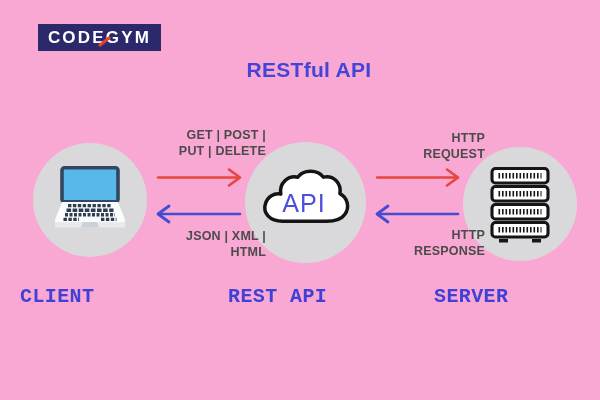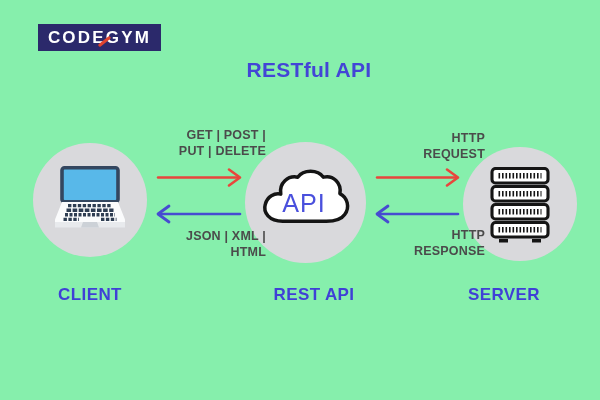--- a/index.html
+++ b/index.html
@@ -1,17 +1,17 @@
 <!DOCTYPE html>
 <html><head>
 <meta charset="utf-8">
 <style>
   html,body { margin:0; padding:0; background:#ffffff; }
   .canvas {
-    position:relative; width:600px; height:400px; background:#86efac;
+    position:relative; width:600px; height:400px; background:#f9a8d4;
     overflow:hidden; font-family:"Liberation Sans", sans-serif;
   }
   
   .logo {
     position:absolute; left:38px; top:24px; width:123px; height:27px;
     background:#2b296b; display:flex; align-items:center; justify-content:center;
   }
   .logo .logo-text {
     color:#ffffff; font-weight:bold; font-size:17px; letter-spacing:2.2px;
     line-height:1;
@@ -40,25 +40,25 @@
     position:absolute; width:140px; text-align:right; font-weight:bold;
     font-size:12.5px; line-height:1.27; color:#4b4b4b; white-space:pre-line;
     letter-spacing:0.2px;
   }
   .flow-label.methods  { left:126px; top:128px; }
   .flow-label.formats  { left:126px; top:229px; }
   .flow-label.request  { left:345px; top:131px; }
   .flow-label.response { left:345px; top:228px; }
   
   .node-label {
-    position:absolute; top:285px; width:140px; text-align:center;
-    font-weight:bold; font-size:17px; color:#3f40d6; letter-spacing:0.4px;
+    position:absolute; top:285px; width:140px; text-align:left;
+    font-weight:bold; font-size:20px; color:#3f40d6; letter-spacing:0.4px;font-family:Liberation Mono, monospace;
   }
   .node-label.client { left:20px; }
-  .node-label.rest   { left:244px; }
+  .node-label.rest   { left:228px; }
   .node-label.server { left:434px; }
   
   .arrows { position:absolute; left:0; top:0; pointer-events:none; }
   .cloud-api-text {
     font-family:"Liberation Sans", sans-serif; font-size:26px;
     font-weight:500; fill:#4a50dd; letter-spacing:1px;
   }
 </style>
 </head>
 <body>

